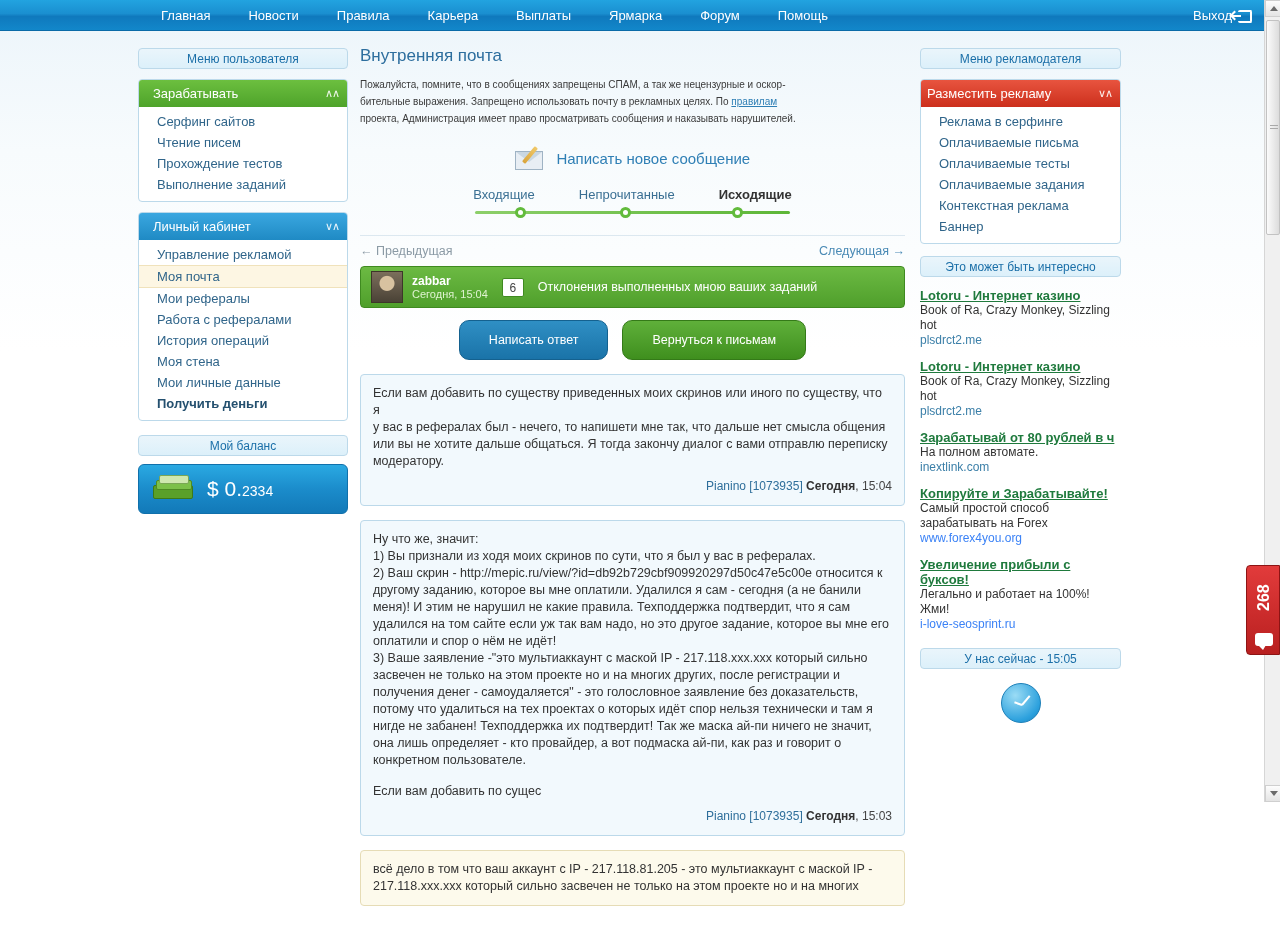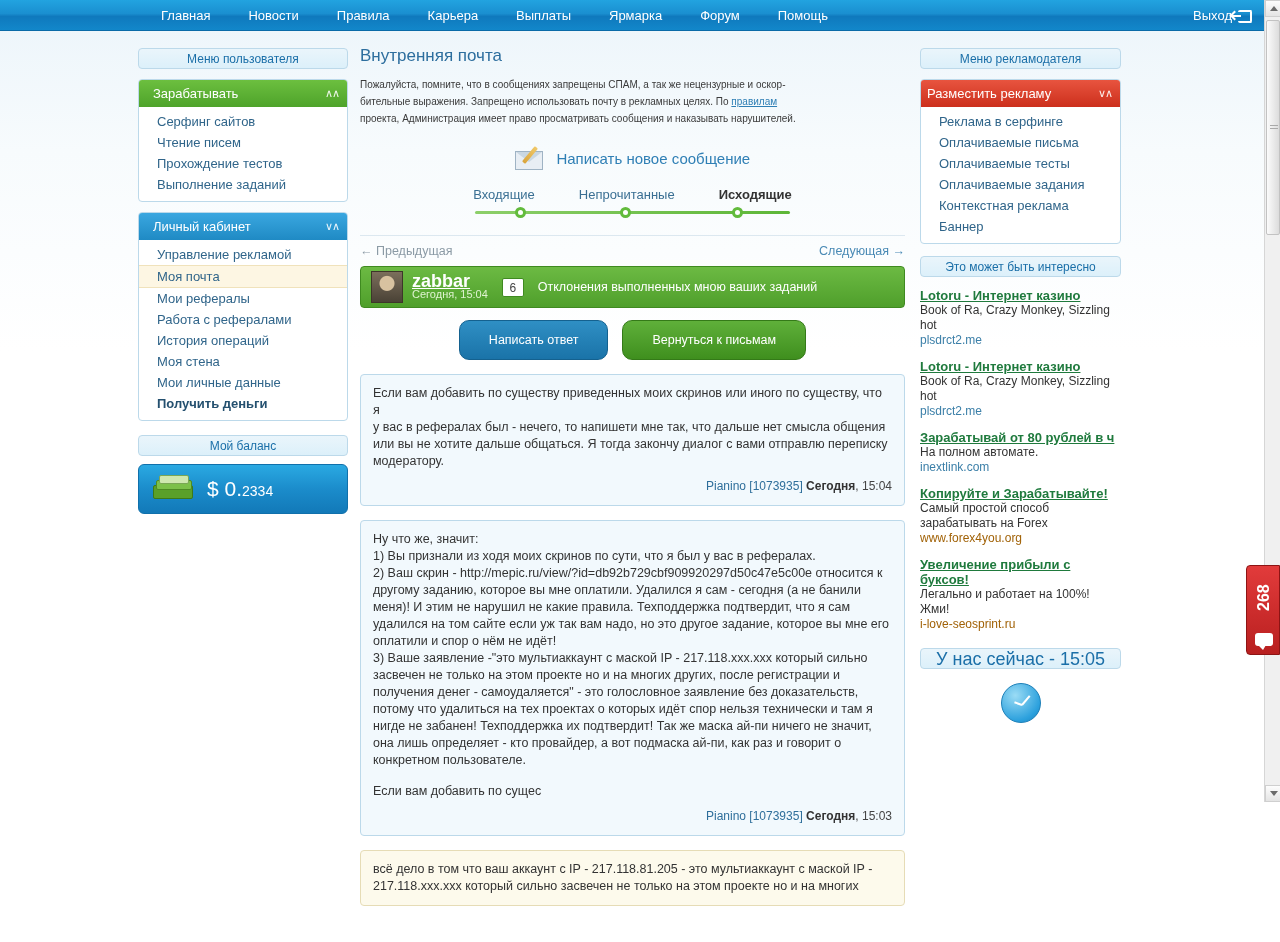--- a/index.html
+++ b/index.html
@@ -107,26 +107,26 @@
 
   .interesting-head {
     margin-top: 12px; height: 21px; line-height: 20px; text-align: center;
     font-size: 12px; color: #1b6fa8;
     background: linear-gradient(to bottom, #eaf5fb, #dcf0fa);
     border: 1px solid #bcd9ea; border-radius: 4px;
   }
   .ad-item { margin-top: 11px; font-size: 12px; line-height: 15px; color: #333; }
   .ad-item .t { display: block; color: #1f7a3d; font-weight: bold; font-size: 13px; text-decoration: underline; }
   .ad-item .d { display: block; color: #333; }
-  .ad-item .u { display: block; color: #a16207; }
+  .ad-item .u { display: block; color: #3b82f6; }
   .ad-item .u.blue { color: #3b7fa8; }
 
   .clock-head {
     margin-top: 16px; height: 21px; line-height: 20px; text-align: center;
-    font-size: 18px; color: #1b6fa8;
+    font-size: 12px; color: #1b6fa8;
     background: linear-gradient(to bottom, #eaf5fb, #dcf0fa);
     border: 1px solid #bcd9ea; border-radius: 4px;
   }
   .clock {
     margin: 14px auto 0 auto; width: 40px; height: 40px; border-radius: 50%;
     background: radial-gradient(circle at 35% 30%, #9bdcf5, #2ba0dd 70%, #1b7fb8);
     border: 1px solid #1b7fb8; position: relative;
   }
   .clock::after {
     content: ""; position: absolute; left: 19px; top: 9px; width: 2px; height: 12px;
@@ -166,21 +166,21 @@
   .nav-row a { color: #4a8ab5; text-decoration: none; }
 
   .msg-head {
     margin-top: 8px; height: 42px; border-radius: 4px;
     background: linear-gradient(to bottom, #6cba43 0%, #4f9f2b 100%);
     border: 1px solid #3f8a20;
     display: flex; align-items: center; padding: 0 10px; color: #fff;
   }
   .avatar { width: 32px; height: 32px; background: #6c6152; border: 1px solid #3d3629; margin-right: 9px;
     background-image: radial-gradient(circle at 50% 38%, #d8c2a0 0 7px, transparent 8px), linear-gradient(to bottom, #7b6e5b, #4a4236); }
-  .msg-head .who { font-size: 18px; line-height: 14px; text-decoration: underline; }
+  .msg-head .who { font-size: 12px; line-height: 14px; }
   .msg-head .who b { font-weight: bold; }
   .msg-head .when { font-size: 11px; color: #dff3d0; }
   .count-badge { margin-left: 14px; margin-right: 14px; min-width: 22px; height: 19px; line-height: 18px; text-align: center;
     background: #fff; color: #444; border: 1px solid #3f8a20; border-radius: 2px; font-size: 12px; padding: 0 4px; }
   .msg-head .subj { font-size: 12.5px; }
 
   .btn-row { margin-top: 12px; display: flex; justify-content: center; gap: 14px; }
   .btn { height: 40px; line-height: 24px; padding: 0 29px; border-radius: 10px; font-size: 12.5px; color: #fff; border: 1px solid; cursor: pointer; }
   .btn-blue { background: linear-gradient(to bottom,#2f8fc4,#1a73a8); border-color: #14618f; }
   .btn-green { background: linear-gradient(to bottom,#5fb03a,#3f8f1e); border-color: #347a18; }

